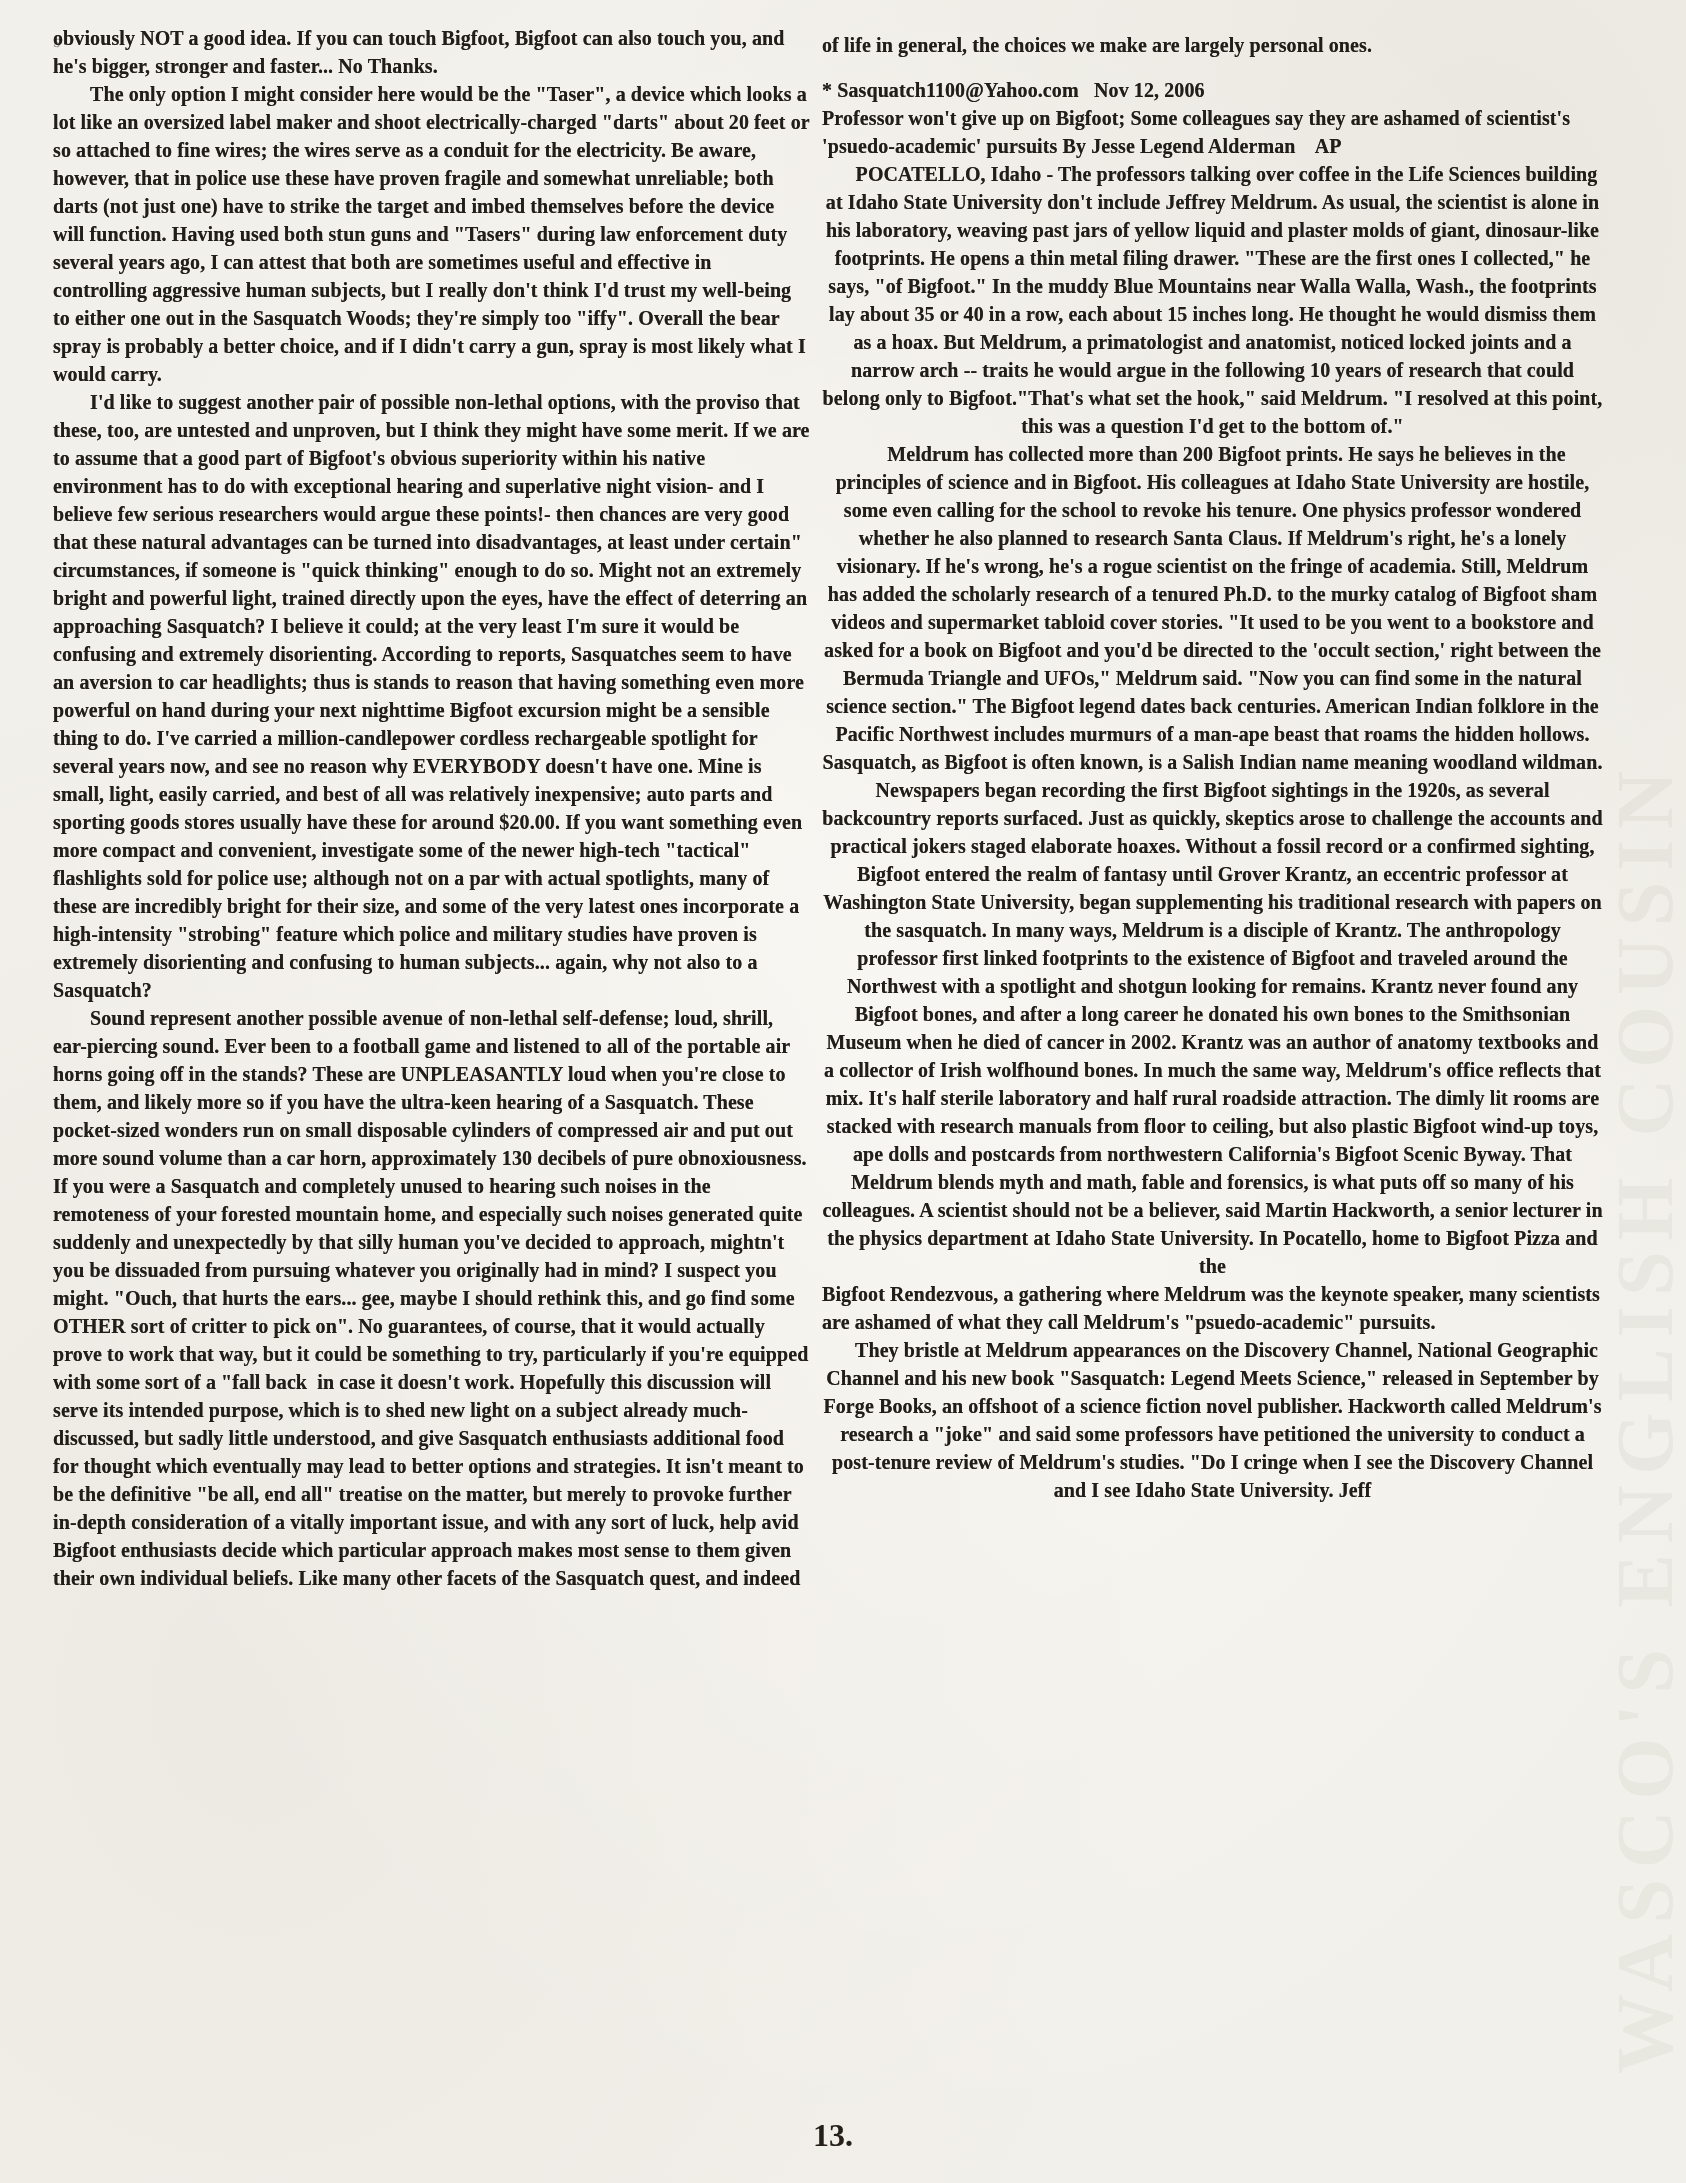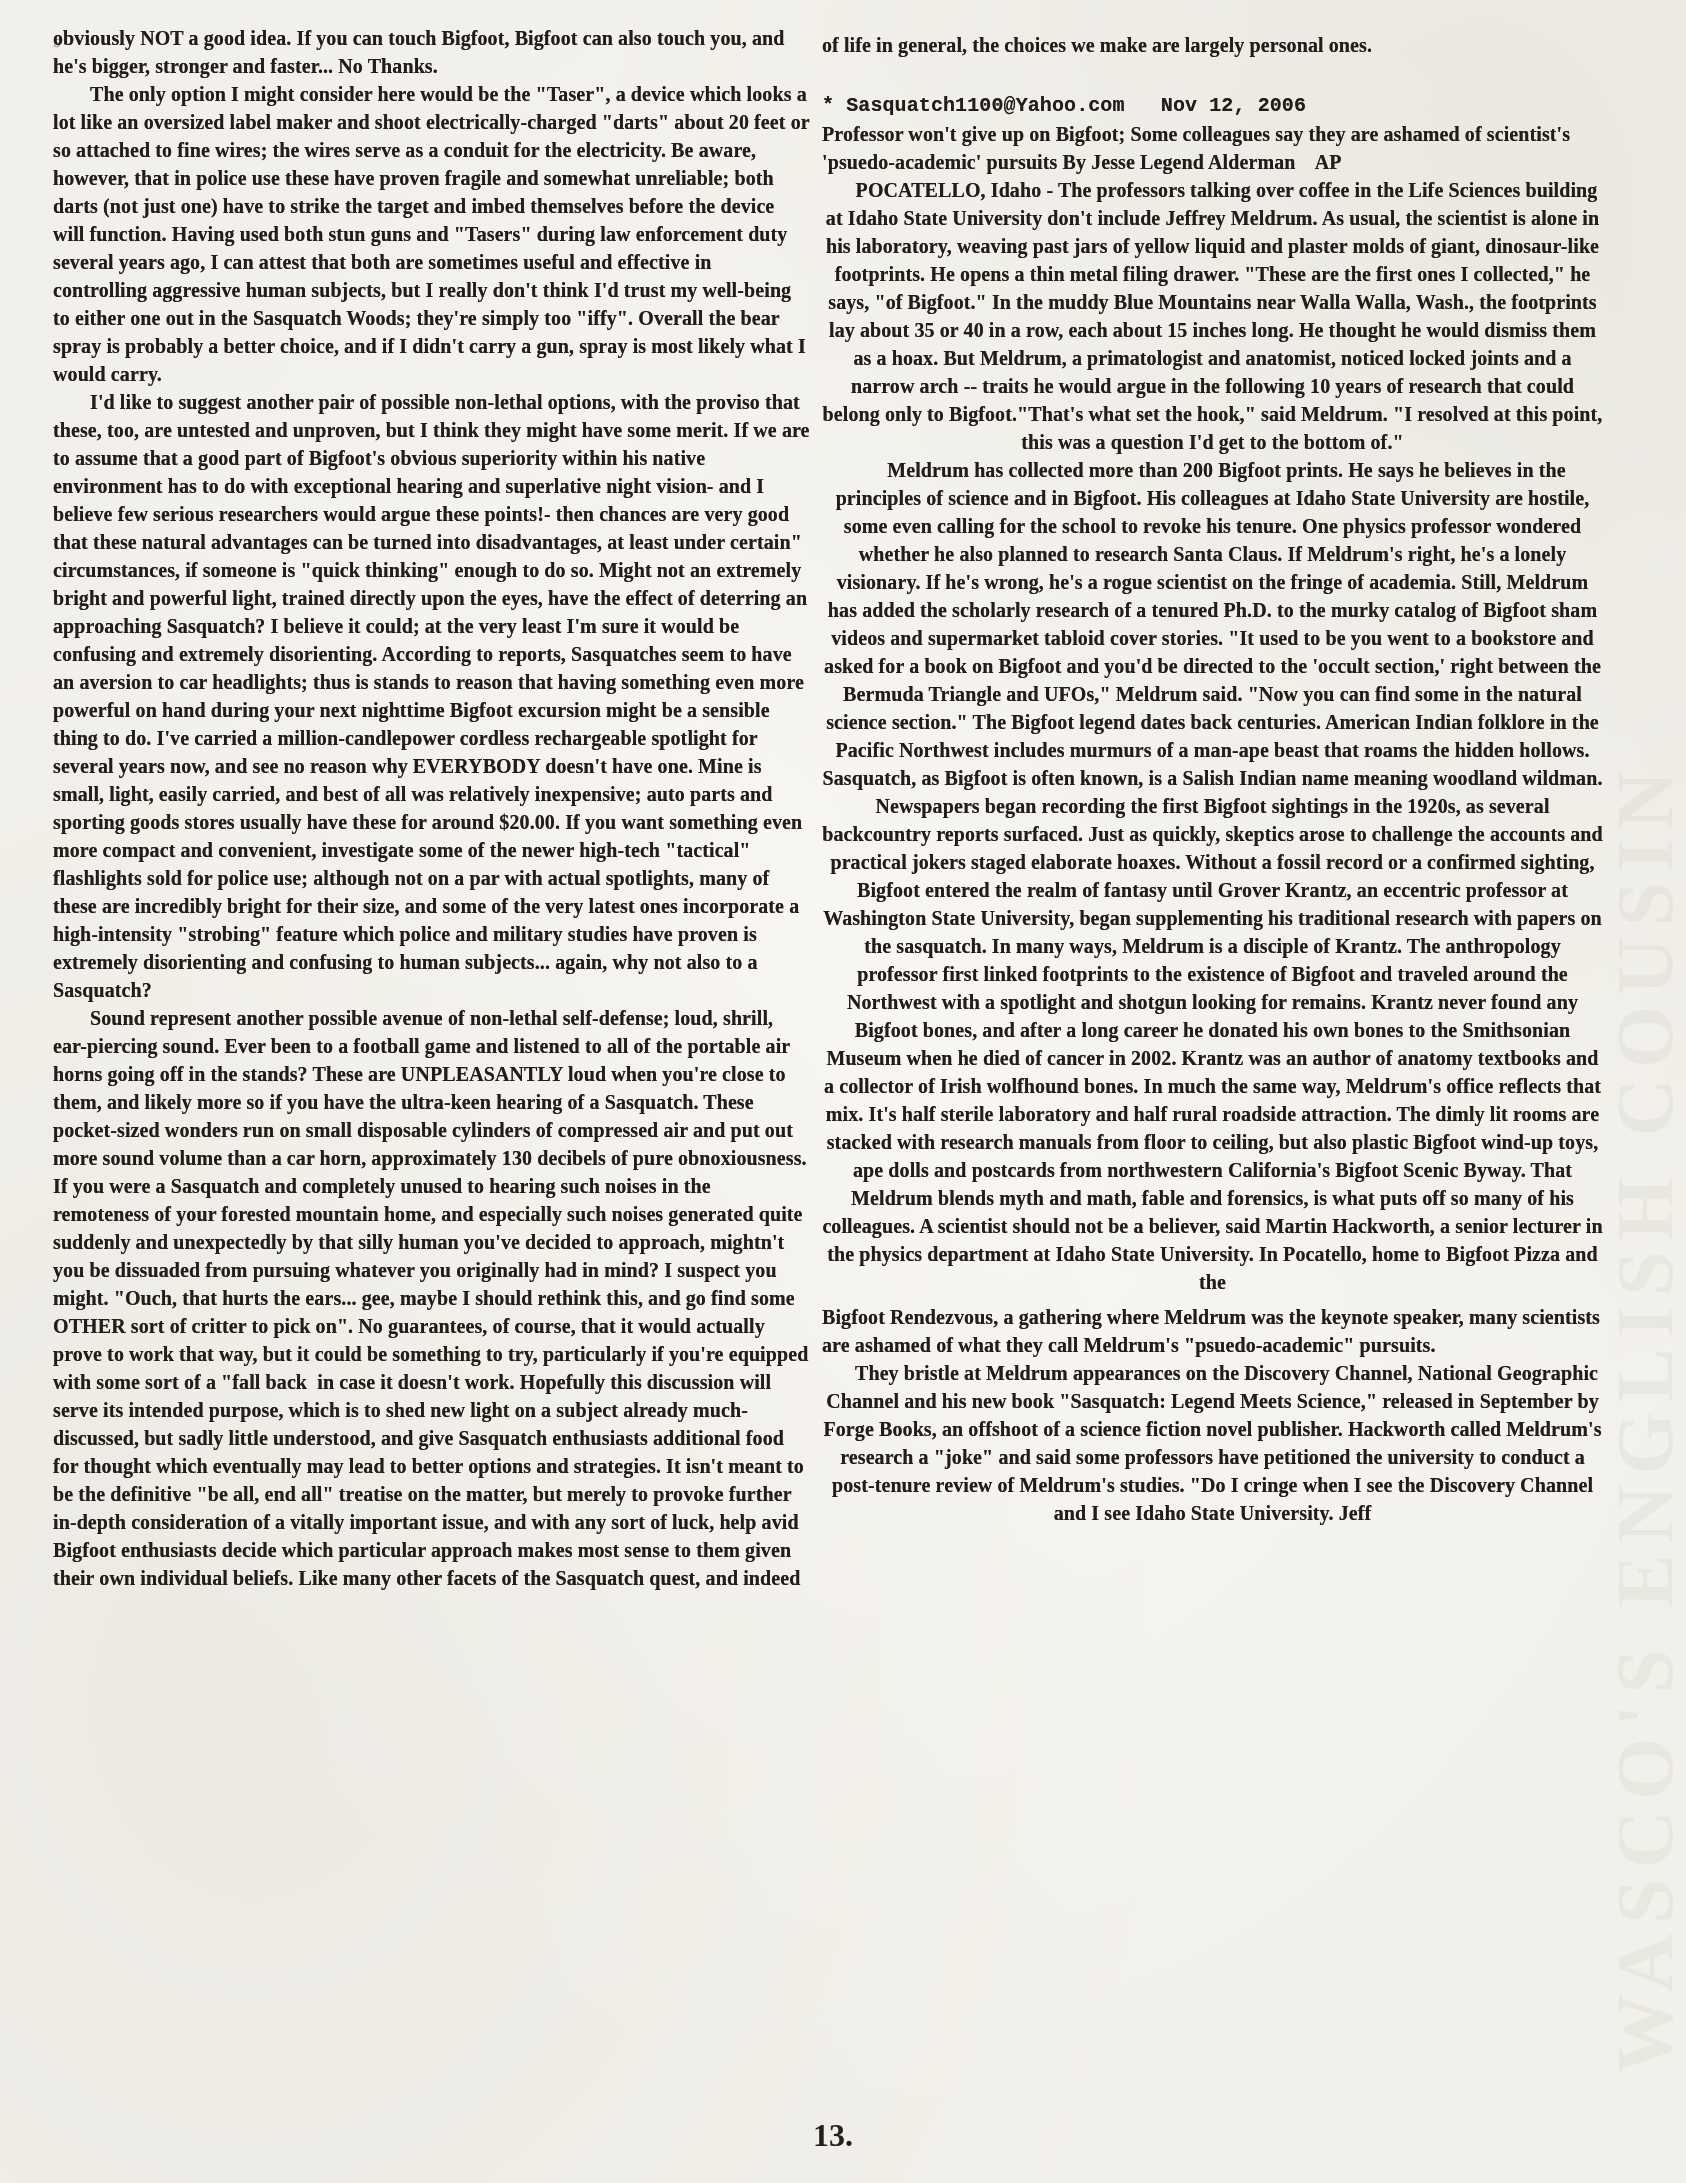--- a/index.html
+++ b/index.html
@@ -37,22 +37,22 @@
     margin: 0;
     font-size: 20px;
     line-height: 28px;
     font-weight: bold;
     white-space: pre-wrap;
     letter-spacing: 0.1px;
     text-shadow: 0 0 0.4px rgba(30,26,22,0.65);
   }
   .indent    { text-indent: 37px; }
   .indent-sm { text-indent: 28px; text-align: center; }
-  .gap-lg    { margin-top: 33px; font-family: Liberation Mono, monospace; }
-  .gap-md    { margin-top: 7px; }
+  .gap-lg    { margin-top: 17px; }
+  .gap-md    { margin-top: 0; }
   .byline-email {
     position: relative;
     display: inline-block;
   }
   .byline-email::after {
     content: "";
     position: absolute;
     left: 38%;
     width: 32%;
     bottom: -6.8px;

